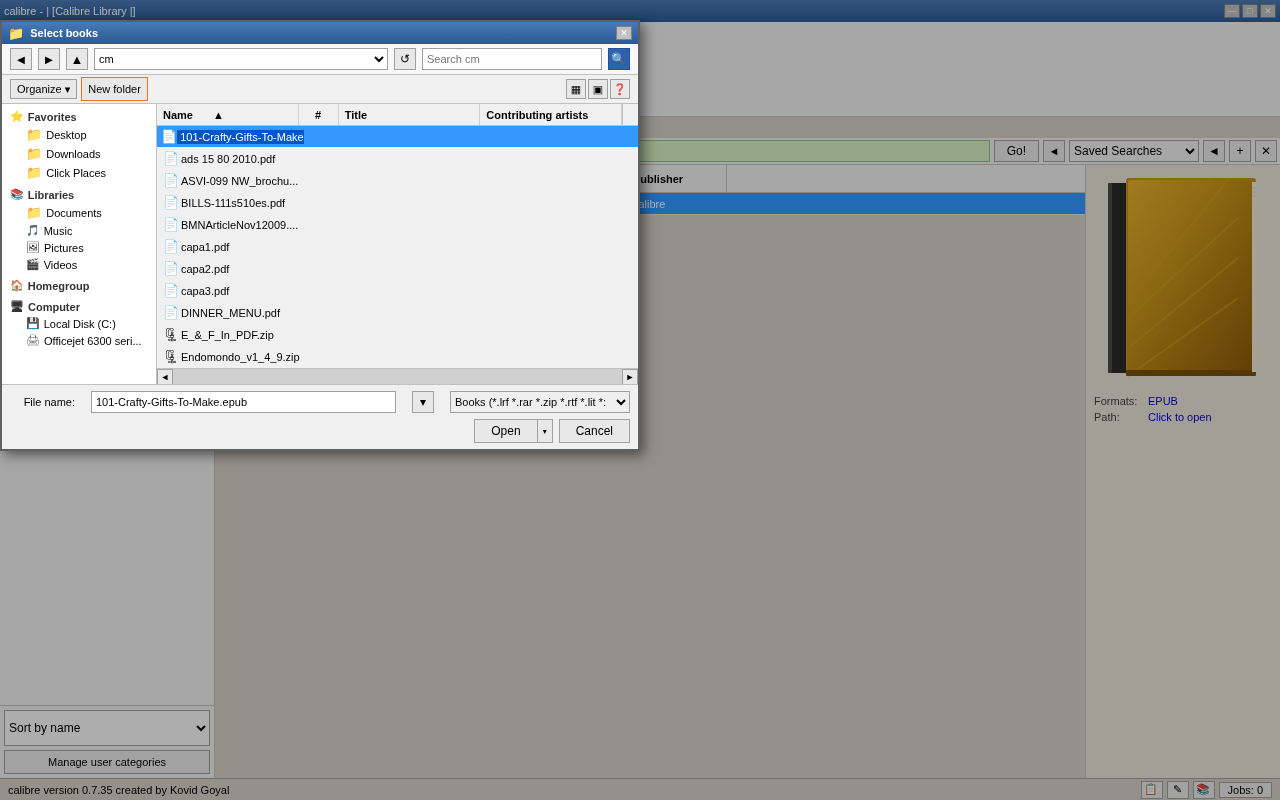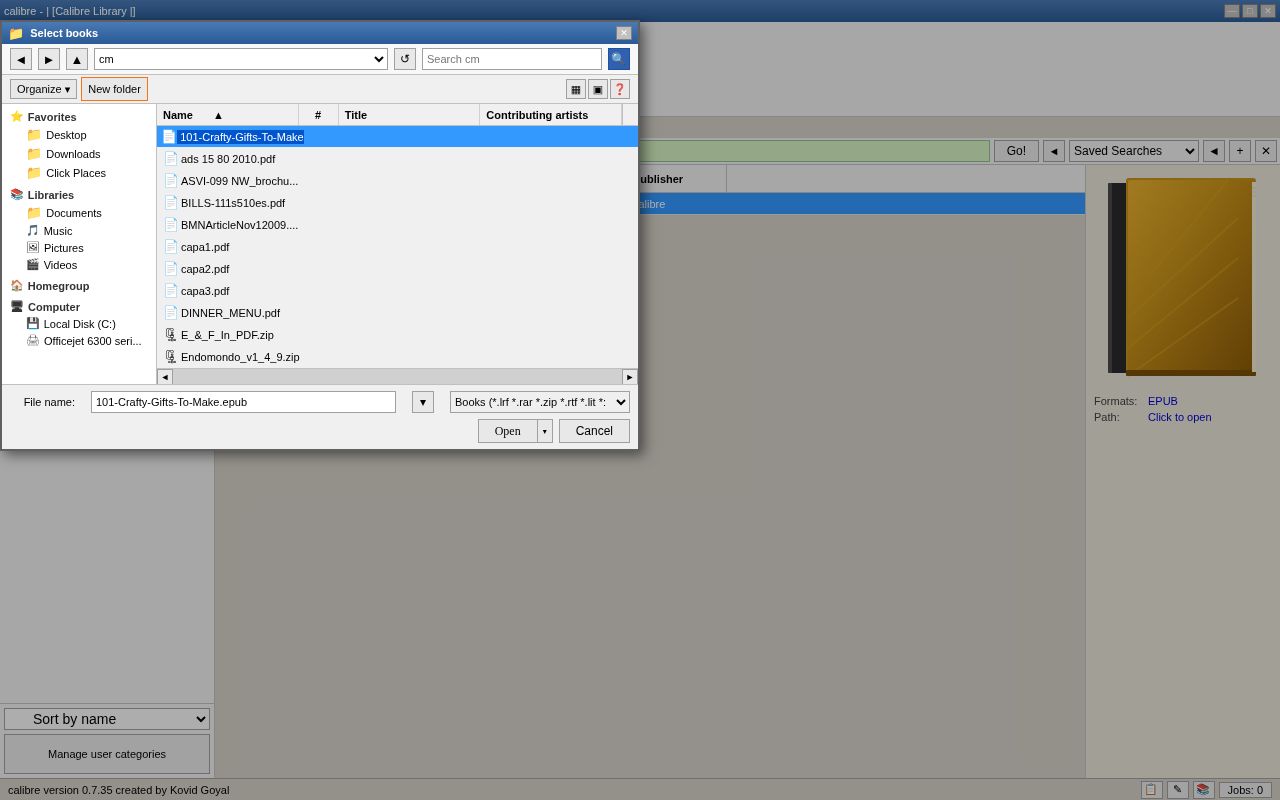--- a/index.html
+++ b/index.html
@@ -123,29 +123,28 @@
     .sidebar-content { flex: 1; overflow-y: auto; padding: 4px; }
     .sidebar-bottom {
       border-top: 1px solid #c0c0c0;
       padding: 4px;
       display: flex;
       flex-direction: column;
       gap: 4px;
     }
     .sidebar-dropdown {
       width: 100%;
-      height: 22px;
-      border: 1px solid #a0a0a0;
-      font-size: 14px;
+      height: 36px;
+      border: 1px solid #a0a0a0;
+      font-size: 12px;
       background: #f8f8f8;
-      padding-left: 24px;
     }
     .manage-btn {
       width: 100%;
-      height: 40px;
+      height: 24px;
       background: #e8e8e8;
       border: 1px solid #a0a0a0;
       font-size: 11px;
       cursor: pointer;
     }
 
     
     .book-table-area { flex: 1; display: flex; flex-direction: column; overflow: hidden; }
     .table-header {
       display: flex;
@@ -446,21 +445,20 @@
     }
     .dialog-open-btn-group { display: flex; }
     .dialog-open-btn {
       background: #e8e8e8;
       border: 1px solid #a0a0a0;
       border-right: none;
       height: 24px;
       padding: 0 16px;
       font-size: 12px;
       cursor: pointer;
-      font-family: Liberation Serif, serif;
     }
     .dialog-open-dropdown {
       background: #e8e8e8;
       border: 1px solid #a0a0a0;
       width: 16px; height: 24px;
       display: flex; align-items: center; justify-content: center;
       cursor: pointer;
       font-size: 8px;
     }
     .dialog-cancel-btn {

